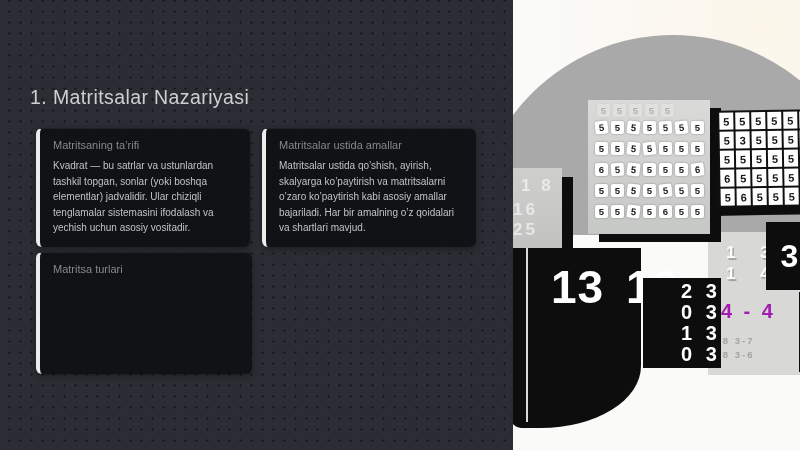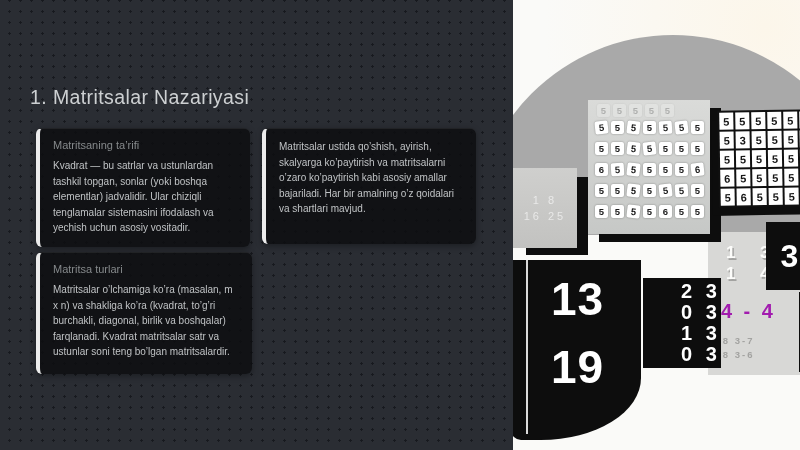--- a/index.html
+++ b/index.html
@@ -34,46 +34,46 @@
   .card3{left:36px;top:252px;width:216px;min-height:122px}
 
   
   .right{
     position:relative;width:300px;height:450px;overflow:hidden;
     background:radial-gradient(circle at 88% 6%, #fcf6ea 0%, var(--white_bg) 45%);
   }
   .dome{position:absolute;left:-40px;top:35px;width:400px;height:200px;
     background:var(--dome);border-radius:200px 200px 0 0;z-index:1}
 
-  .cube{position:absolute;left:0;top:168px;width:64px;height:80px;z-index:2;
+  .cube{position:absolute;left:0;top:168px;width:49px;height:80px;z-index:2;
     background:linear-gradient(#cfcfcd,#c2c2c0);box-shadow:12px 8px 0 -1px var(--ink);
     display:flex;flex-direction:column;align-items:center;justify-content:center;gap:4px;
-    color:rgba(255,255,255,.6);font-weight:400;font-size:11px;letter-spacing:3px}
+    color:rgba(255,255,255,.6);font-weight:700;font-size:17px;letter-spacing:3px}
 
   .bigbox{position:absolute;left:75px;top:100px;width:122px;height:134px;z-index:3;
     background:linear-gradient(#dadbd9,#c6c8c6);box-shadow:11px 8px 0 var(--ink);
     padding:4px 6px 6px 7px}
   .ghost-row{display:flex;gap:3px;opacity:.22;margin:0 0 4px 2px}
   .tilegrid{display:grid;grid-template-columns:repeat(7,13px);gap:8px 3px}
   .tile{width:13px;height:13px;background:#fff;color:#1c1c1c;border-radius:2px;
     display:grid;place-items:center;font-size:9.5px;font-weight:700;
     box-shadow:0 0 2px rgba(0,0,0,.4)}
   .tilegrid .tile:nth-child(5n+1){transform:rotate(-6deg)}
   .tilegrid .tile:nth-child(7n+3){transform:rotate(7deg)}
   .tilegrid .tile:nth-child(11n+5){transform:rotate(-3deg)}
 
   .gridbox{position:absolute;left:205px;top:110px;z-index:3;
     display:grid;grid-template-columns:repeat(6,14px);gap:2px;background:#101010;
     padding:2px;box-shadow:-7px 9px 0 -1px var(--ink);transform:rotate(-1deg)}
   .mcell{width:14px;height:17px;background:#fff;color:#161616;display:grid;
     place-items:center;font-size:11px;font-weight:700}
 
-  .panel1319{position:absolute;left:-2px;top:260px;width:130px;height:180px;z-index:4;
+  .panel1319{position:absolute;left:-2px;top:248px;width:130px;height:180px;z-index:4;
     background:var(--ink);border-radius:0 0 100px 10px / 0 0 62px 10px;
-    padding:16px 0 0 40px;display:flex;flex-direction:column;gap:22px}
+    padding:16px 0 0 40px;display:flex;gap:22px}
   .panel1319 .vline{position:absolute;left:15px;top:0;bottom:6px;width:2px;
     background:rgba(255,255,255,.85)}
   .bignum{color:#fff;font-size:46px;font-weight:800;line-height:1;letter-spacing:1px}
 
   .panel2303{position:absolute;left:130px;top:278px;width:78px;height:90px;z-index:4;
     background:var(--ink);display:flex;flex-direction:column;justify-content:center;
     align-items:flex-end;padding-right:0}
   .numrow{color:#fff;font-size:20px;font-weight:800;line-height:21px;letter-spacing:4px}
 
   .graypanel{position:absolute;left:195px;top:232px;width:95px;height:143px;z-index:2;
@@ -96,26 +96,26 @@
 
   <div class="left">
     <h1>1. Matritsalar Nazariyasi</h1>
 
     <section class="card card1">
       <h2>Matritsaning ta’rifi</h2>
       <p>Kvadrat — bu satrlar va ustunlardan tashkil topgan, sonlar (yoki boshqa elementlar) jadvalidir. Ular chiziqli tenglamalar sistemasini ifodalash va yechish uchun asosiy vositadir.</p>
     </section>
 
     <section class="card card2">
+      <h2>Matritsalar ustida amallar</h2>
       <p>Matritsalar ustida qo’shish, ayirish, skalyarga ko’paytirish va matritsalarni o’zaro ko’paytirish kabi asosiy amallar bajariladi. Har bir amalning o’z qoidalari va shartlari mavjud.</p>
     </section>
 
     <section class="card card3">
       <h2>Matritsa turlari</h2>
-      <p>Matritsalar o’lchamiga ko’ra (masalan, m x n) va shakliga ko’ra (kvadrat, to’g’ri burchakli, diagonal, birlik va boshqalar) farqlanadi. Kvadrat matritsalar satr va ustunlar soni teng bo’lgan matritsalardir.</p>
     </section>
   </div>
 
   <div class="right">
     <div class="dome"></div>
 
     <div class="cube">
       <div>1 8</div>
       <div>16 25</div>
     </div>

